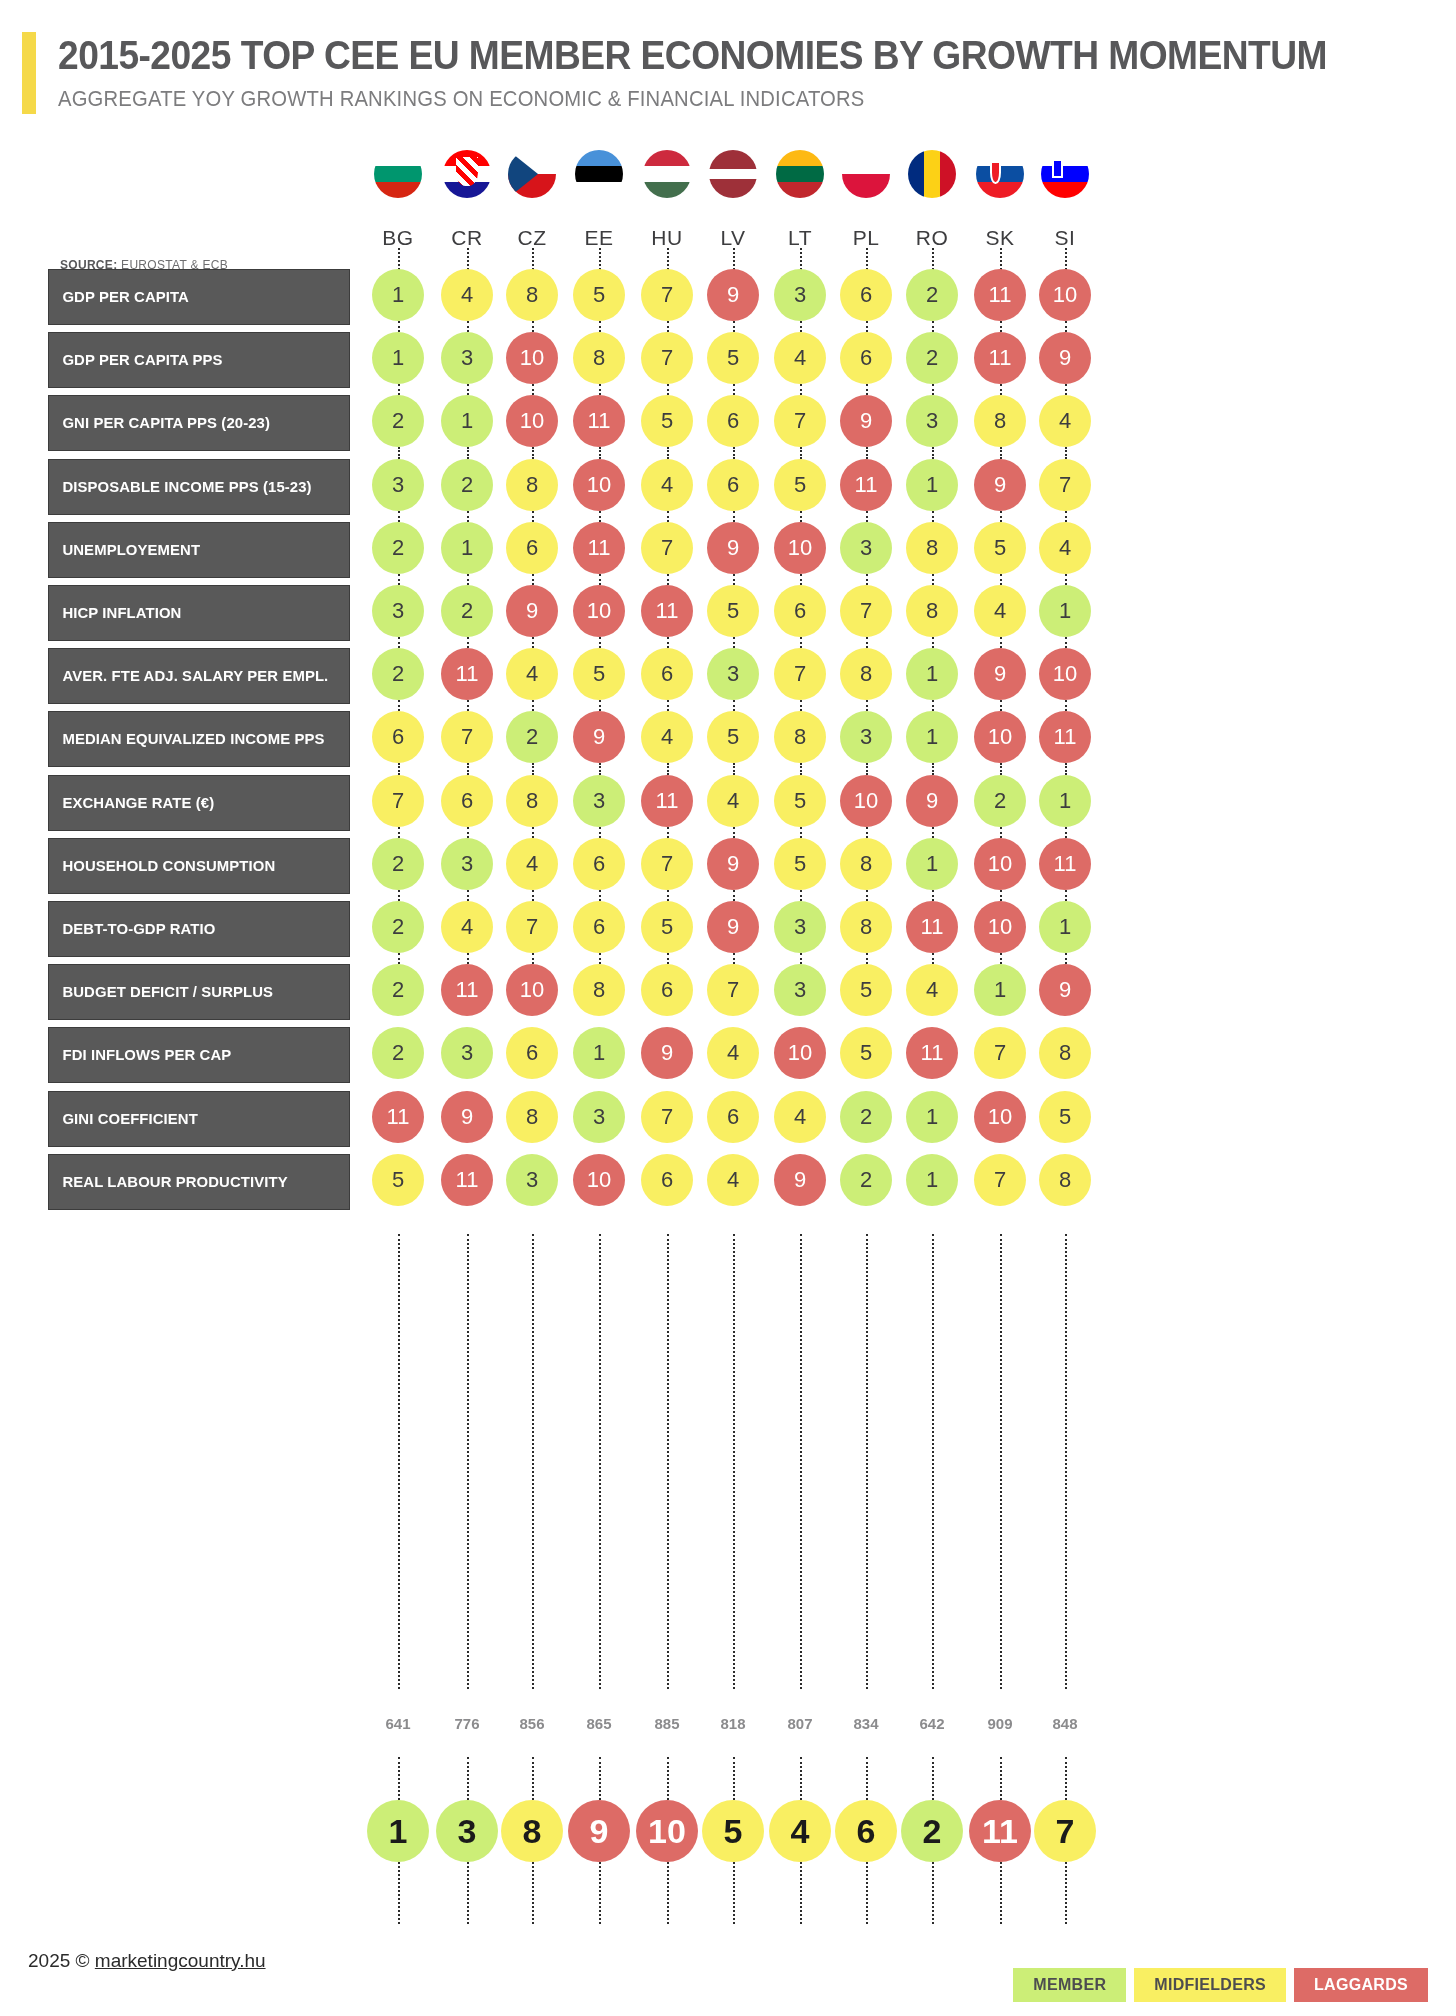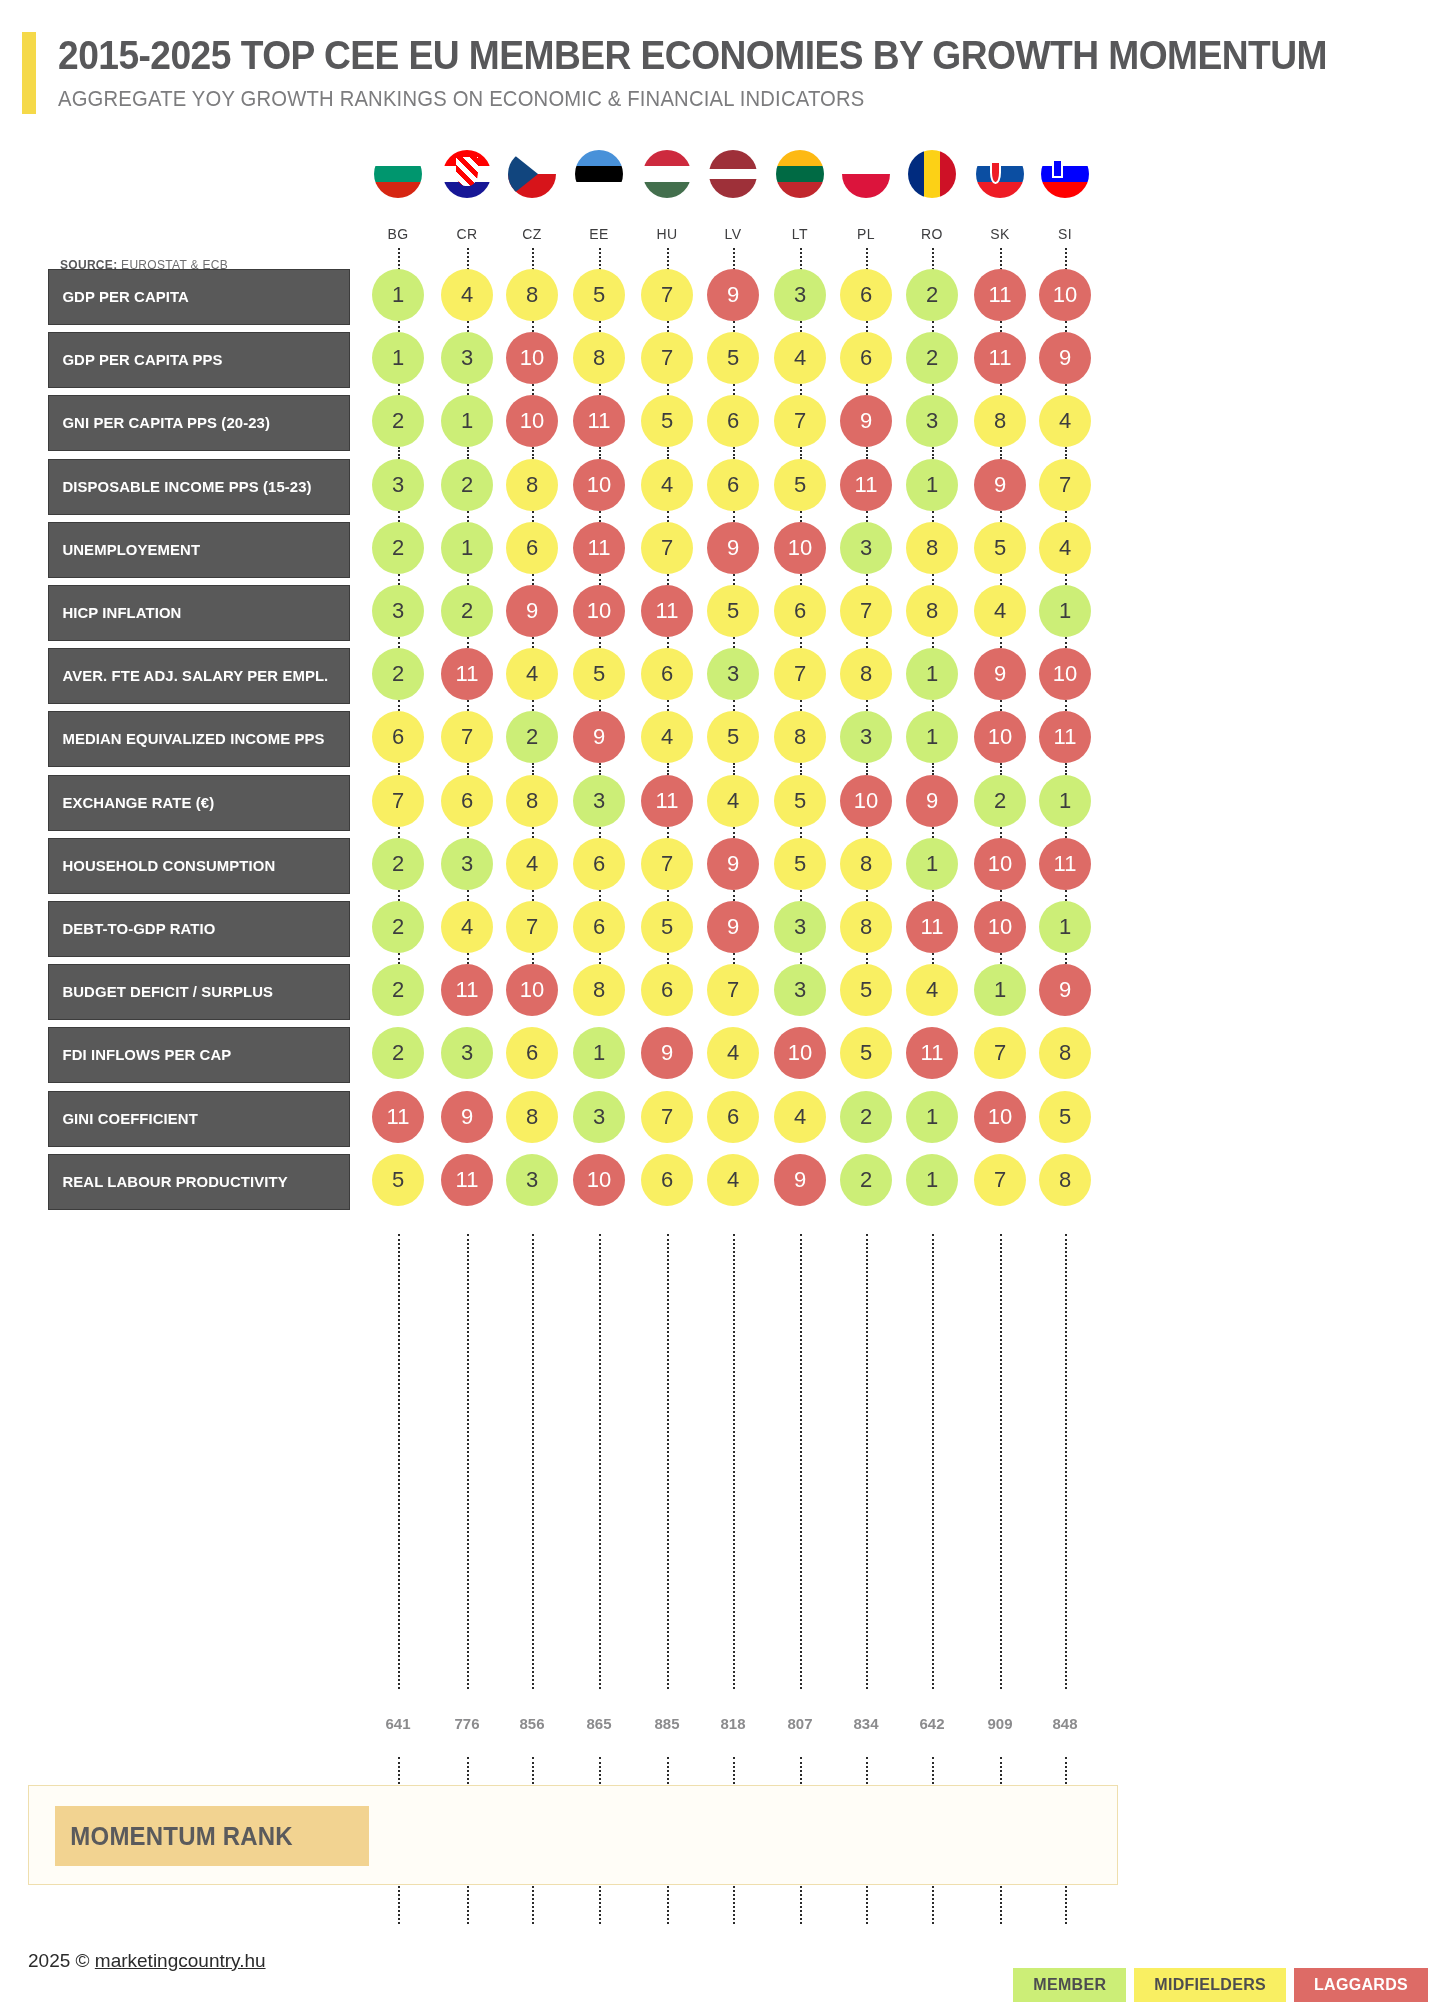--- a/index.html
+++ b/index.html
@@ -46,21 +46,21 @@
 
   
   .flag {
     position: absolute; width: 48px; height: 48px; top: 150px;
     border-radius: 50%; overflow: hidden;
   }
   .fband { position: absolute; left: 0; width: 100%; }
 
   .ccode {
     position: absolute; top: 226px; width: 70px;
-    text-align: center; font-size: 14px; color: #3d3d3f; letter-spacing: 0.5px;
+    text-align: center; font-size: 21px; color: #3d3d3f; letter-spacing: 0.5px;
   }
 
   
   .row-label {
     position: absolute; left: 48px; width: 302px; height: 56px;
     background: #595959; border: 1px solid #3c3c3c;
     display: flex; align-items: center;
   }
   .row-label span {
     color: #ffffff; font-size: 15.5px; font-weight: 700;
@@ -610,25 +610,20 @@
       <div class="cell" style="left: 641px; top: 1153.8px; background: rgb(249, 239, 98);">6</div>
       <div class="cell" style="left: 707px; top: 1153.8px; background: rgb(249, 239, 98);">4</div>
       <div class="cell red" style="left: 774px; top: 1153.8px; background: rgb(221, 107, 102);">9</div>
       <div class="cell" style="left: 840px; top: 1153.8px; background: rgb(204, 238, 119);">2</div>
       <div class="cell" style="left: 906px; top: 1153.8px; background: rgb(204, 238, 119);">1</div>
       <div class="cell" style="left: 974px; top: 1153.8px; background: rgb(249, 239, 98);">7</div>
       <div class="cell" style="left: 1039px; top: 1153.8px; background: rgb(249, 239, 98);">8</div>
     </div>
 
 
-  <div class="mom-panel">
-    <div class="mom-label-box">
-      <span>MOMENTUM RANK</span>
-    </div>
-  </div>
 
   <div class="copyright">
     <span>2025 © </span><u>marketingcountry.hu</u>
   </div>
   <div class="legend" id="legend">
       <div class="legend-item" style="background: rgb(204, 238, 119);">MEMBER</div>
       <div class="legend-item" style="background: rgb(249, 239, 98);">MIDFIELDERS</div>
       <div class="legend-item laggards" style="background: rgb(221, 107, 102);">LAGGARDS</div>
     </div>
 

